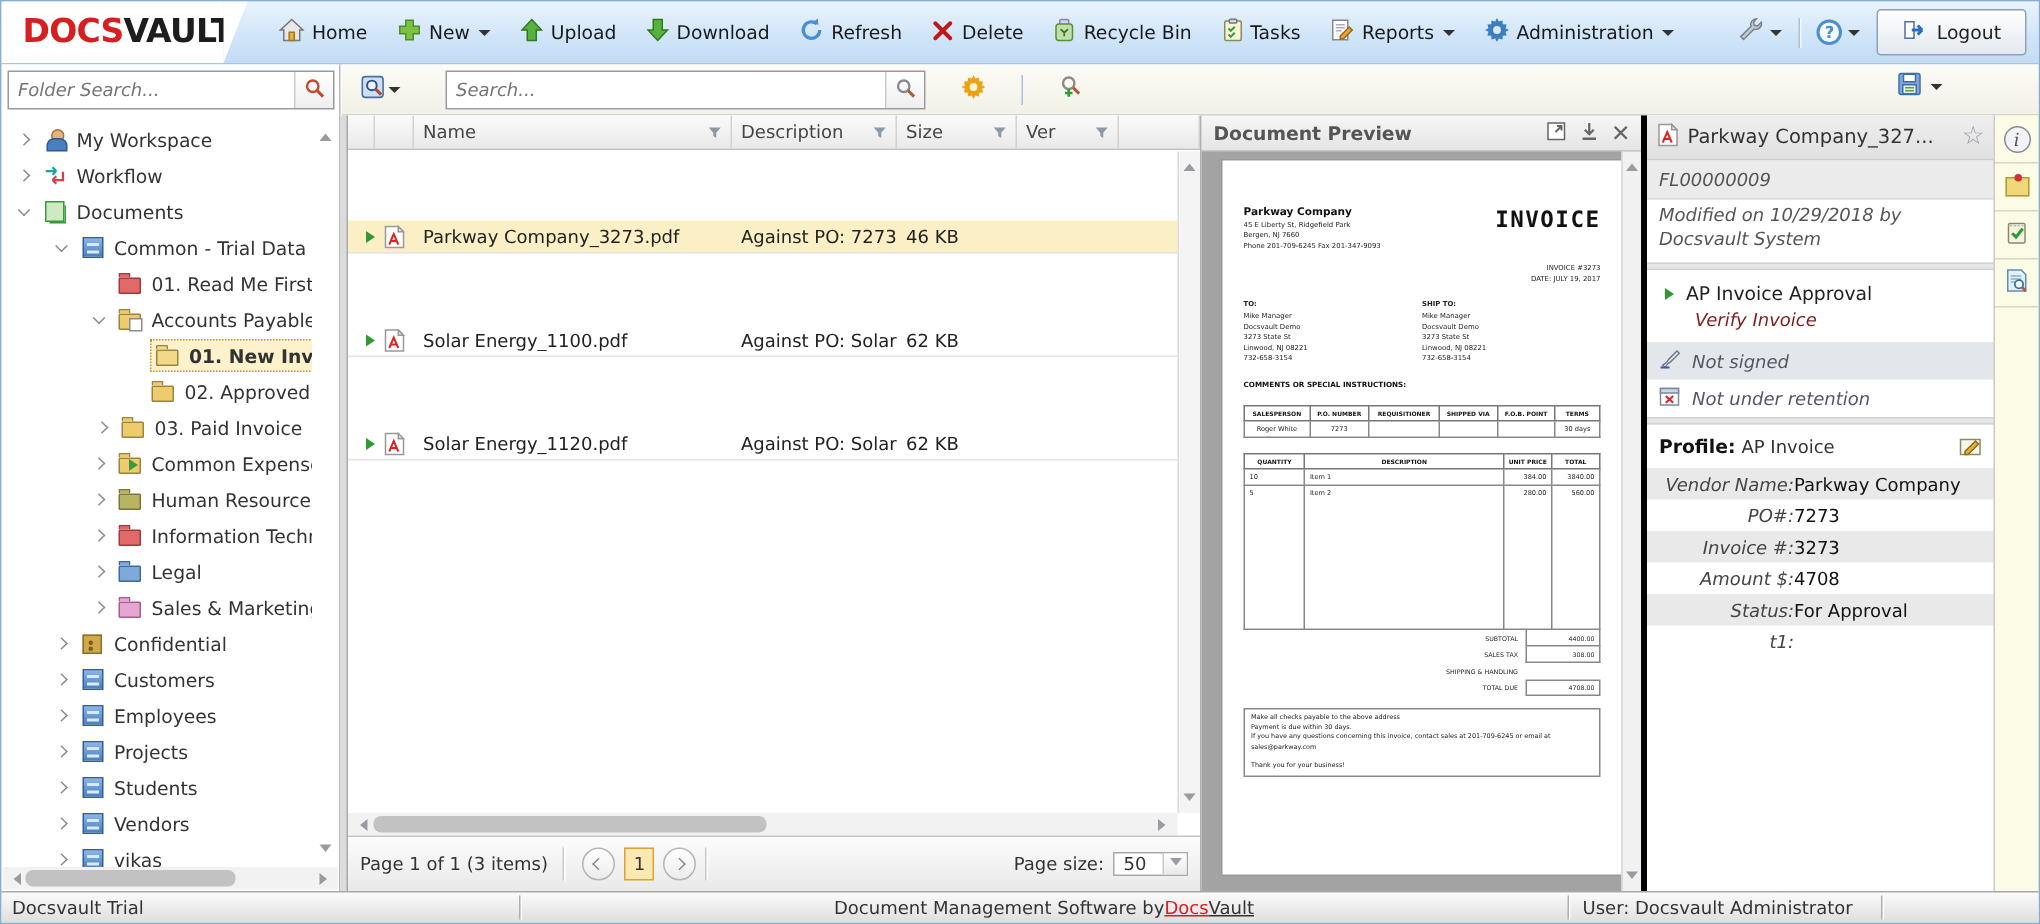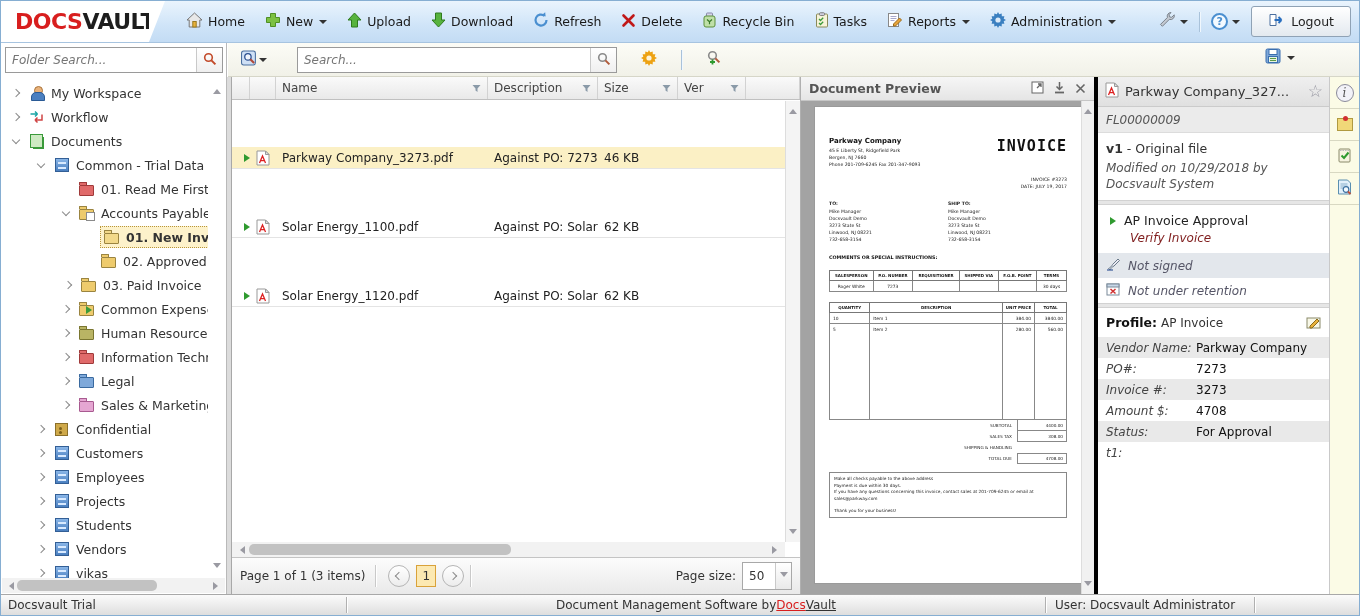--- a/index.html
+++ b/index.html
@@ -90,21 +90,21 @@
   .grow.sel { background:#fbf0c5; }
   .grow span { padding:0 6px; overflow:hidden; white-space:nowrap; }
   .tri-g { width:0; height:0; border-left:6px solid #2f9a2f; border-top:4px solid transparent; border-bottom:4px solid transparent; margin-left:6px; }
   .gvscroll { position:absolute; right:0; top:24px; width:15px; bottom:52px; background:#f4f4f4; border-left:1px solid #ddd; }
   .ghscroll { position:absolute; left:0; right:15px; bottom:37px; height:15px; background:#f2f2f2; display:flex; align-items:center; }
   .pager { position:absolute; left:0; right:0; bottom:0; height:37px; background:linear-gradient(#fcfcfc,#e9e9e9); border-top:1px solid #c4c4c4; display:flex; align-items:center; padding:0 8px; font-size:12px; color:#333; }
   .pg-circle { width:22px; height:22px; border:1px solid #b5b5b5; border-radius:50%; background:linear-gradient(#fff,#ececec); display:flex; align-items:center; justify-content:center; margin-left:6px; cursor:pointer; }
   .pg-cur { width:20px; height:22px; border:1px solid #d9a23a; background:#fce9b2; display:flex; align-items:center; justify-content:center; margin-left:6px; font-size:12px; cursor:pointer; }
   .pgdiv { width:1px; height:22px; background:#c9c9c9; margin:0 6px; box-shadow:1px 0 0 #fff; }
   .psize { margin-left:auto; display:flex; align-items:center; gap:6px; }
-  .psel { width:50px; height:28px; border:1px solid #a8a8a8; background:#fff; display:flex; align-items:center; cursor:pointer; }
+  .psel { width:50px; height:16px; border:1px solid #a8a8a8; background:#fff; display:flex; align-items:center; cursor:pointer; }
   .psel span { flex:1; padding-left:6px; font-size:12px; }
   .psel .dd { width:16px; height:100%; border-left:1px solid #c9c9c9; background:linear-gradient(#fff,#e9e9e9); display:flex; align-items:center; justify-content:center; }
 
   
   .pv { position:absolute; left:800px; top:76px; width:297px; bottom:21px; background:#a3a3a3; border-right:4px solid #000000; }
   .pv-head { height:24px; background:linear-gradient(#f6f6f6,#e5e5e5); border-bottom:1px solid #c6c6c6; display:flex; align-items:center; padding:0 8px; }
   .pv-title { font-weight:bold; font-size:12.5px; color:#555; }
   .pv-icons { margin-left:auto; display:flex; align-items:center; gap:9px; }
   .pv-body { position:absolute; left:0; top:24px; right:13px; bottom:0; overflow:hidden; }
   .pvscroll { position:absolute; right:0; top:24px; width:13px; bottom:0; background:#f1f1f1; border-left:1px solid #ddd; }
@@ -141,21 +141,21 @@
   .det-mod { padding:2px 8px 8px 8px; font-style:italic; color:#555; line-height:1.35; }
   .det-gap { height:5px; background:#e6e6e6; border-top:1px solid #d2d2d2; border-bottom:1px solid #d2d2d2; }
   .wf-row { display:flex; align-items:center; gap:8px; padding:8px 8px 1px 10px; font-size:12.5px; color:#222; }
   .wf-task { padding:2px 8px 8px 32px; font-style:italic; color:#7f1d1d; cursor:pointer; }
   .stat-row { height:25px; display:flex; align-items:center; gap:7px; padding:0 8px; font-style:italic; color:#556; }
   .stat-row.gray { background:#e3e7ec; }
   .prof-head { display:flex; align-items:center; padding:7px 8px; }
   .prof-lab { font-weight:bold; color:#111; font-size:12.5px; }
   .prof-val { margin-left:4px; }
   .prof-edit { margin-left:auto; cursor:pointer; display:flex; }
-  .fld { display:flex; height:21px; align-items:center; padding:0 8px; }
+  .fld { display:flex; height:21px; align-items:center; padding:0 8px;text-align:right; }
   .fld:nth-child(odd) { background:#e9e9e9; }
   .fld .fl { width:90px; flex:none; font-style:italic; color:#444; }
   .fld .fv { color:#111; }
 
   
   .rail { position:absolute; right:0; top:76px; width:30px; bottom:21px; background:#fbfbe6; border-left:1px solid #c9c9c9; }
   .rail-btn { height:32px; display:flex; align-items:center; justify-content:center; border-bottom:1px solid #d8d8c2; cursor:pointer; }
   .info-c { width:18px; height:18px; border:1px solid #8a8a9a; border-radius:50%; background:#f2f2f8; color:#555; font-family:"DejaVu Serif",serif; font-style:italic; font-size:12px; display:flex; align-items:center; justify-content:center; }
   .note-i { width:16px; height:13px; background:#f0d878; border:1px solid #b09a40; position:relative; }
   .note-i::before { content:""; position:absolute; top:-3px; left:5px; width:5px; height:5px; border-radius:50%; background:#d03030; }
@@ -734,21 +734,20 @@
     <div class="det-head">
       <span><svg width="14" height="16" viewBox="0 0 14 16">
             <path d="M1 1h8.5L13 4.5V15H1z" fill="#fff" stroke="#999"></path>
             <path d="M9.5 1 L13 4.5 H9.5 Z" fill="#e4e4e4" stroke="#999"></path>
             <path d="M3.5 13 L6.5 6 L9.5 13 M4.6 10.6 h3.8" stroke="#d22" stroke-width="1.3" fill="none"></path>
           </svg></span>
       <span class="det-title">Parkway Company_327...</span>
       <span class="star">☆</span>
     </div>
     <div class="det-id">FL00000009</div>
-    <div class="det-ver"><b>v1</b><span> - Original file</span></div>
     <div class="det-mod">Modified on 10/29/2018 by Docsvault System</div>
     <div class="det-gap"></div>
     <div class="wf-row">
       <i class="tri-g" style="display:inline-block; margin-left:2px"></i>
       <span>AP Invoice Approval</span>
     </div>
     <div class="wf-task">Verify Invoice</div>
     <div class="stat-row gray">
       <span><svg width="15" height="14" viewBox="0 0 15 14">
             <path d="M2.5 11.5c2-1 3-2 4-4l5.5-5.5 1.5 1.5-5.5 5.5c-2 1-3 2-4 4z" fill="#eaeaf2" stroke="#6a7a8a"></path>

